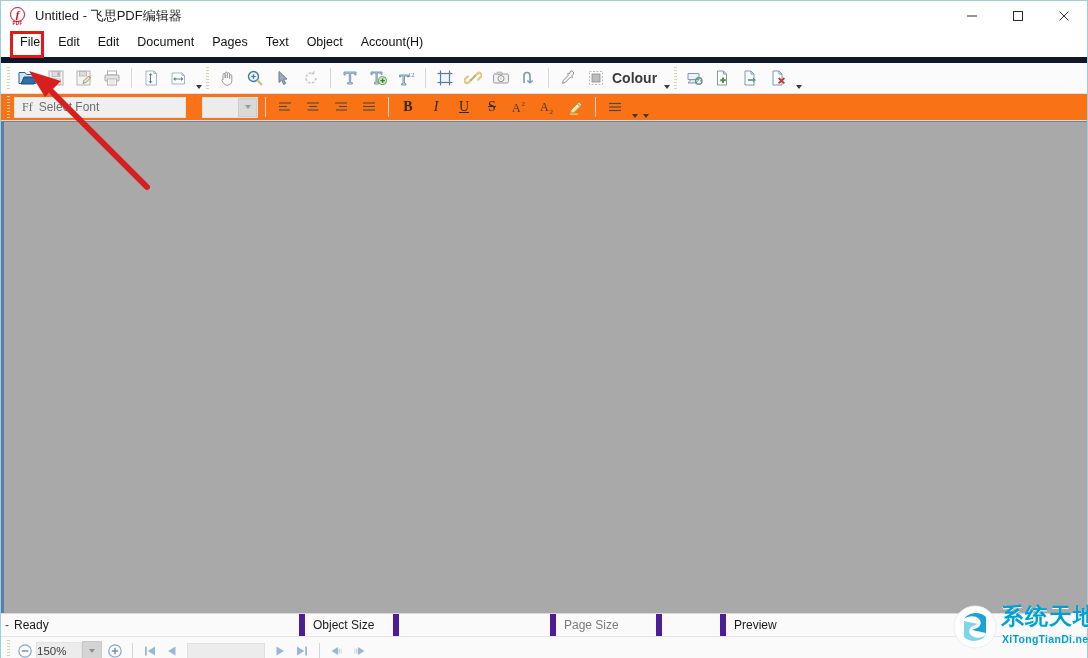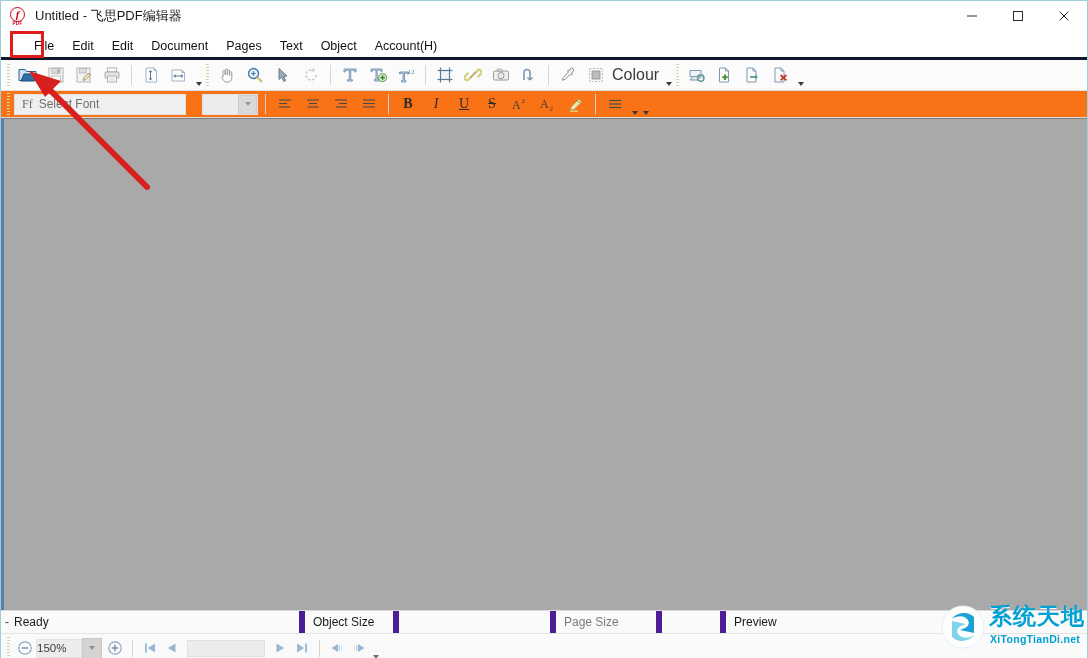--- a/index.html
+++ b/index.html
@@ -41,23 +41,23 @@
     font-size:13px;color:#1a1a1a;white-space:nowrap;
   }
   .winbtns{position:absolute;right:0;top:0;display:flex;height:30px;}
   .winbtn{
     width:46px;height:30px;display:flex;align-items:center;justify-content:center;
     color:#2b2b2b;
   }
 
   
   .menubar{
-    position:relative;height:26px;display:flex;align-items:flex-end;
-    background:#ffffff;padding-left:24px;
-    border-bottom:3px solid #0f172a;
+    position:relative;height:26px;display:flex;align-items:flex-start;
+    background:#ffffff;padding-left:10px;
+    border-bottom:6px solid #0f172a;
   }
   .menu-item{
     font-size:12.5px;color:#111;padding:4px 9px;white-space:nowrap;
   }
 
   
   .toolbar{
     position:relative;height:30px;display:flex;align-items:center;
     background:#fbfbfb;border-bottom:1px solid #e0e0e0;
     padding-left:4px;
@@ -171,21 +171,21 @@
     border:3px solid #e01b1b;box-sizing:border-box;z-index:40;
     pointer-events:none;
   }
   .arrow-svg{
     position:absolute;left:0;top:0;width:1088px;height:658px;
     pointer-events:none;z-index:45;
   }
 
   
   .watermark{
-    position:absolute;right:14px;bottom:2px;width:140px;height:62px;z-index:60;
+    position:absolute;right:2px;bottom:2px;width:140px;height:62px;z-index:60;
   }
   .wm-logo{
     position:absolute;left:8px;top:12px;width:44px;height:44px;
   }
   .wm-cn{
     position:absolute;left:56px;top:8px;
     font-size:23px;font-weight:bold;color:#00a0d2;letter-spacing:1px;
     font-family:"DejaVu Sans",sans-serif;
     text-shadow:0 1px 0 #ffffff;white-space:nowrap;
   }
@@ -403,21 +403,21 @@
       <svg width="18" height="18" viewBox="0 0 18 18">
         <path d="M11.2 2.6a2 2 0 012.9 2.8l-1.5 1.6 1 1-1.1 1.1-1-1-5.3 5.4-2.7.7.7-2.7L9.5 6l-1-1 1.1-1.1 1 1z" fill="#f6f6f6" stroke="#8f8f8f" stroke-width="1"></path>
       </svg>
     </div>
     <div class="tbtn">
       <svg width="18" height="18" viewBox="0 0 18 18">
         <rect x="2.5" y="2.5" width="13" height="13" fill="none" stroke="#b8b8b8" stroke-width="1" stroke-dasharray="2 1.5"></rect>
         <rect x="5" y="5" width="8" height="8" fill="#bdbdbd" stroke="#8d8d8d" stroke-width=".8"></rect>
       </svg>
     </div>
-    <div style="font-size:16px;color:#3a3a3a;padding:0 4px 0 2px;white-space:nowrap;">Colour</div>
+    <div style="font-size:14px;color:#3a3a3a;padding:0 4px 0 2px;white-space:nowrap;font-weight:bold;">Colour</div>
     <div class="caret">
         <i></i>
       </div>
 
     <div class="grip"></div>
 
     <div class="tbtn">
       <svg width="18" height="18" viewBox="0 0 18 18">
         <path d="M2 4.5h11v6H2z" fill="#eef3f8" stroke="#7d98b2" stroke-width="1"></path>
         <path d="M13 10.5l-3 3.5H2l3-3.5z" fill="#dde7f0" stroke="#7d98b2" stroke-width="1"></path>

